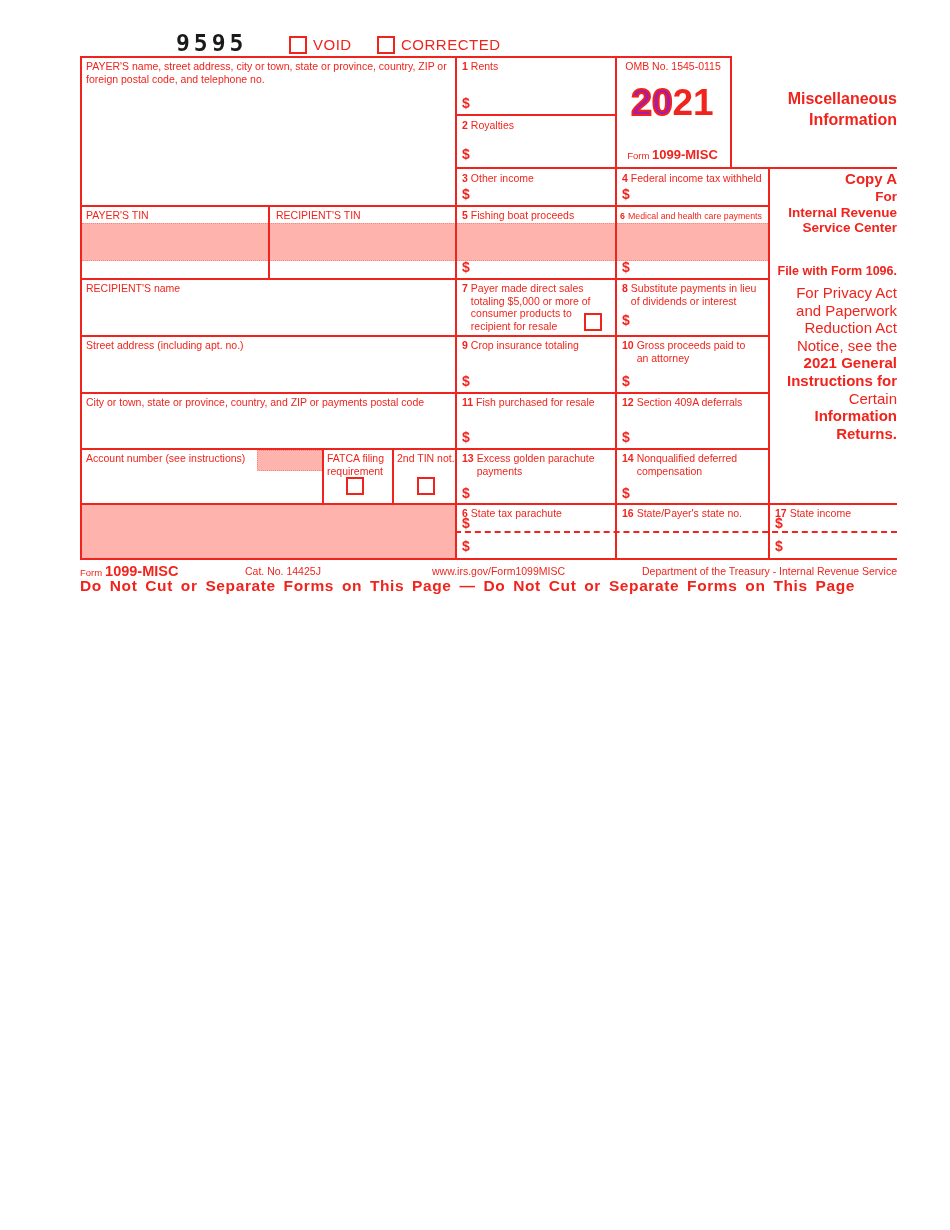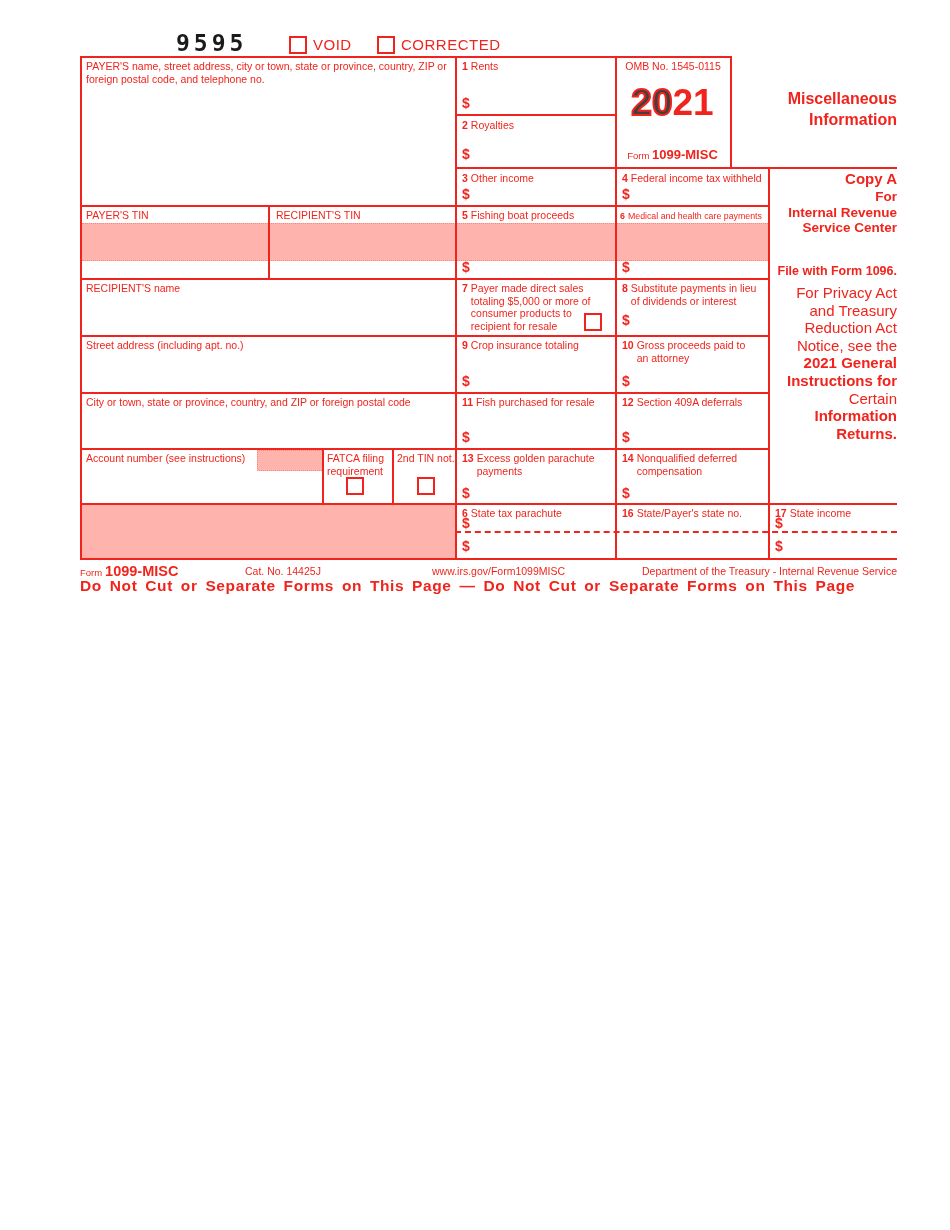--- a/index.html
+++ b/index.html
@@ -14,21 +14,21 @@
   .lbl{position:absolute;display:flex;gap:3px;color:#f0241c;font-size:10.5px;line-height:12.5px;}
   .lbl b{flex:none;}
   .one{position:absolute;color:#f0241c;font-size:10.5px;line-height:12.5px;}
   .money{position:absolute;color:#f0241c;font-size:14px;font-weight:bold;}
   .cb{position:absolute;width:14px;height:14px;border:2px solid #f0241c;background:#fff;}
   .cbl{position:absolute;color:#f0241c;font-size:15px;letter-spacing:.5px;}
   .entry{position:absolute;background:transparent;}
   .code{position:absolute;left:176px;top:30px;color:#1a1a1a;font-family:"DejaVu Sans Mono",monospace;font-weight:bold;font-size:23px;letter-spacing:4px;}
   .ombcell{position:absolute;text-align:center;color:#f0241c;}
   .year{font-size:37px;font-weight:bold;line-height:37px;color:#f0241c;}
-  .yr-o{color:#404040;-webkit-text-stroke:2px #f0241c;text-shadow:0 0 1px #f0241c;}
+  .yr-o{color:#a21caf;-webkit-text-stroke:2px #f0241c;text-shadow:0 0 1px #f0241c;}
   .title{position:absolute;right:53px;text-align:right;color:#f0241c;font-weight:bold;}
   .rightcol{position:absolute;right:53px;text-align:right;color:#f0241c;}
   .foot{position:absolute;color:#f0241c;font-size:10.5px;}
   .donotcut{position:absolute;color:#f0241c;font-weight:bold;font-size:15.5px;letter-spacing:.6px;word-spacing:3px;white-space:nowrap;}
   .smallcap{font-size:9.5px;}
 </style>
 </head>
 <body>
 
 <div class="page">
@@ -142,21 +142,21 @@
     </div>
   <div class="money" style="left:462px;top:373px;">$</div>
   <div class="entry" style="left:478px;top:371px;width:135px;height:19px;"></div>
   <div class="lbl" style="left:622px;top:339px;width:150px;">
       <b>10</b>
       <span style="width:120px;">Gross proceeds paid to an attorney</span>
     </div>
   <div class="money" style="left:622px;top:373px;">$</div>
   <div class="entry" style="left:643px;top:371px;width:123px;height:19px;"></div>
 
-  <div class="one" style="left:86px;top:396px;width:365px;">City or town, state or province, country, and ZIP or foreign postal code</div>
+  <div class="one" style="left:86px;top:396px;width:365px;">City or town, state or province, country, and ZIP or payments postal code</div>
   <div class="entry" style="left:82px;top:410px;width:371px;height:36px;"></div>
   <div class="lbl" style="left:462px;top:396px;width:148px;">
       <b>11</b>
       <span>Fish purchased for resale</span>
     </div>
   <div class="money" style="left:462px;top:429px;">$</div>
   <div class="entry" style="left:483px;top:427px;width:130px;height:19px;"></div>
   <div class="lbl" style="left:622px;top:396px;width:150px;">
       <b>12</b>
       <span>Section 409A deferrals</span>
@@ -208,21 +208,21 @@
 
   <div class="rightcol" style="top:170px;width:200px;font-weight:bold;font-size:15px;">Copy A</div>
   <div class="rightcol" style="top:189px;width:200px;font-weight:bold;font-size:13.5px;line-height:15.5px;">
     <div>For</div>
     <div>Internal Revenue</div>
     <div>Service Center</div>
   </div>
   <div class="rightcol" style="top:264px;width:200px;font-weight:bold;font-size:12.5px;">File with Form 1096.</div>
   <div class="rightcol" style="top:284px;width:200px;font-size:15px;line-height:17.6px;">
     <div>For Privacy Act</div>
-    <div>and Treasury</div>
+    <div>and Paperwork</div>
     <div>Reduction Act</div>
     <div>Notice, see the</div>
     <div style="font-weight:bold;">2021 General</div>
     <div style="font-weight:bold;">Instructions for</div>
     <div style="font-weight:normal;">Certain</div>
     <div style="font-weight:bold;">Information</div>
     <div style="font-weight:bold;">Returns.</div>
   </div>
 
   <div class="foot" style="left:80px;top:563px;"><span class="smallcap">Form</span> <b style="font-size:14.5px;">1099-MISC</b></div>

